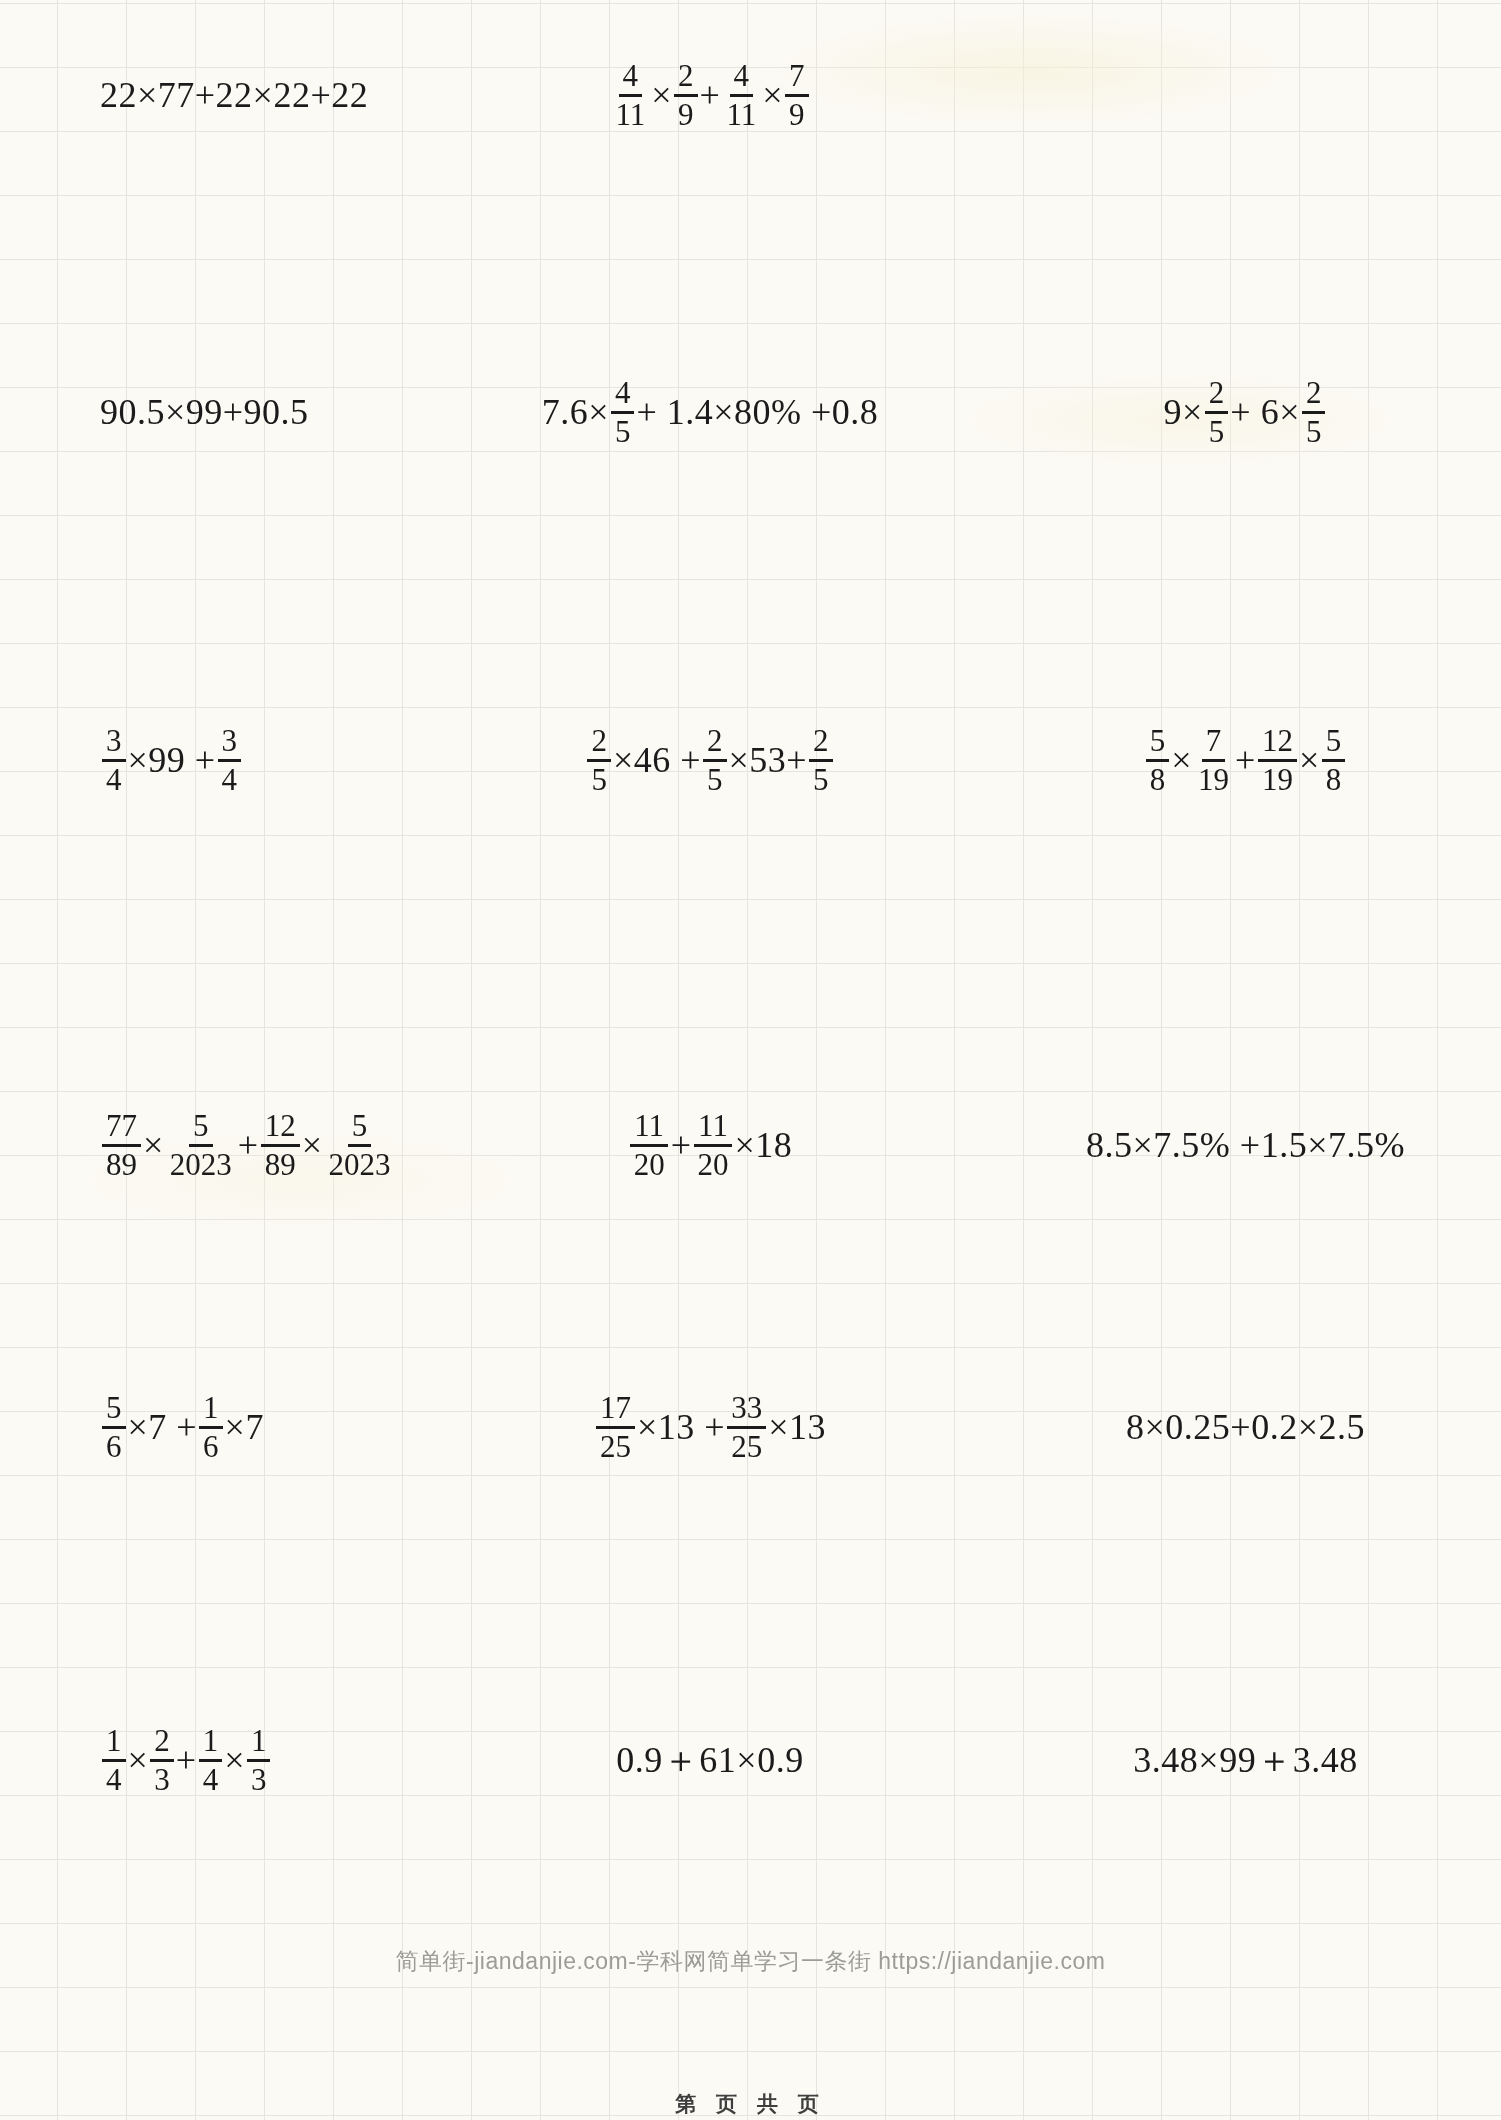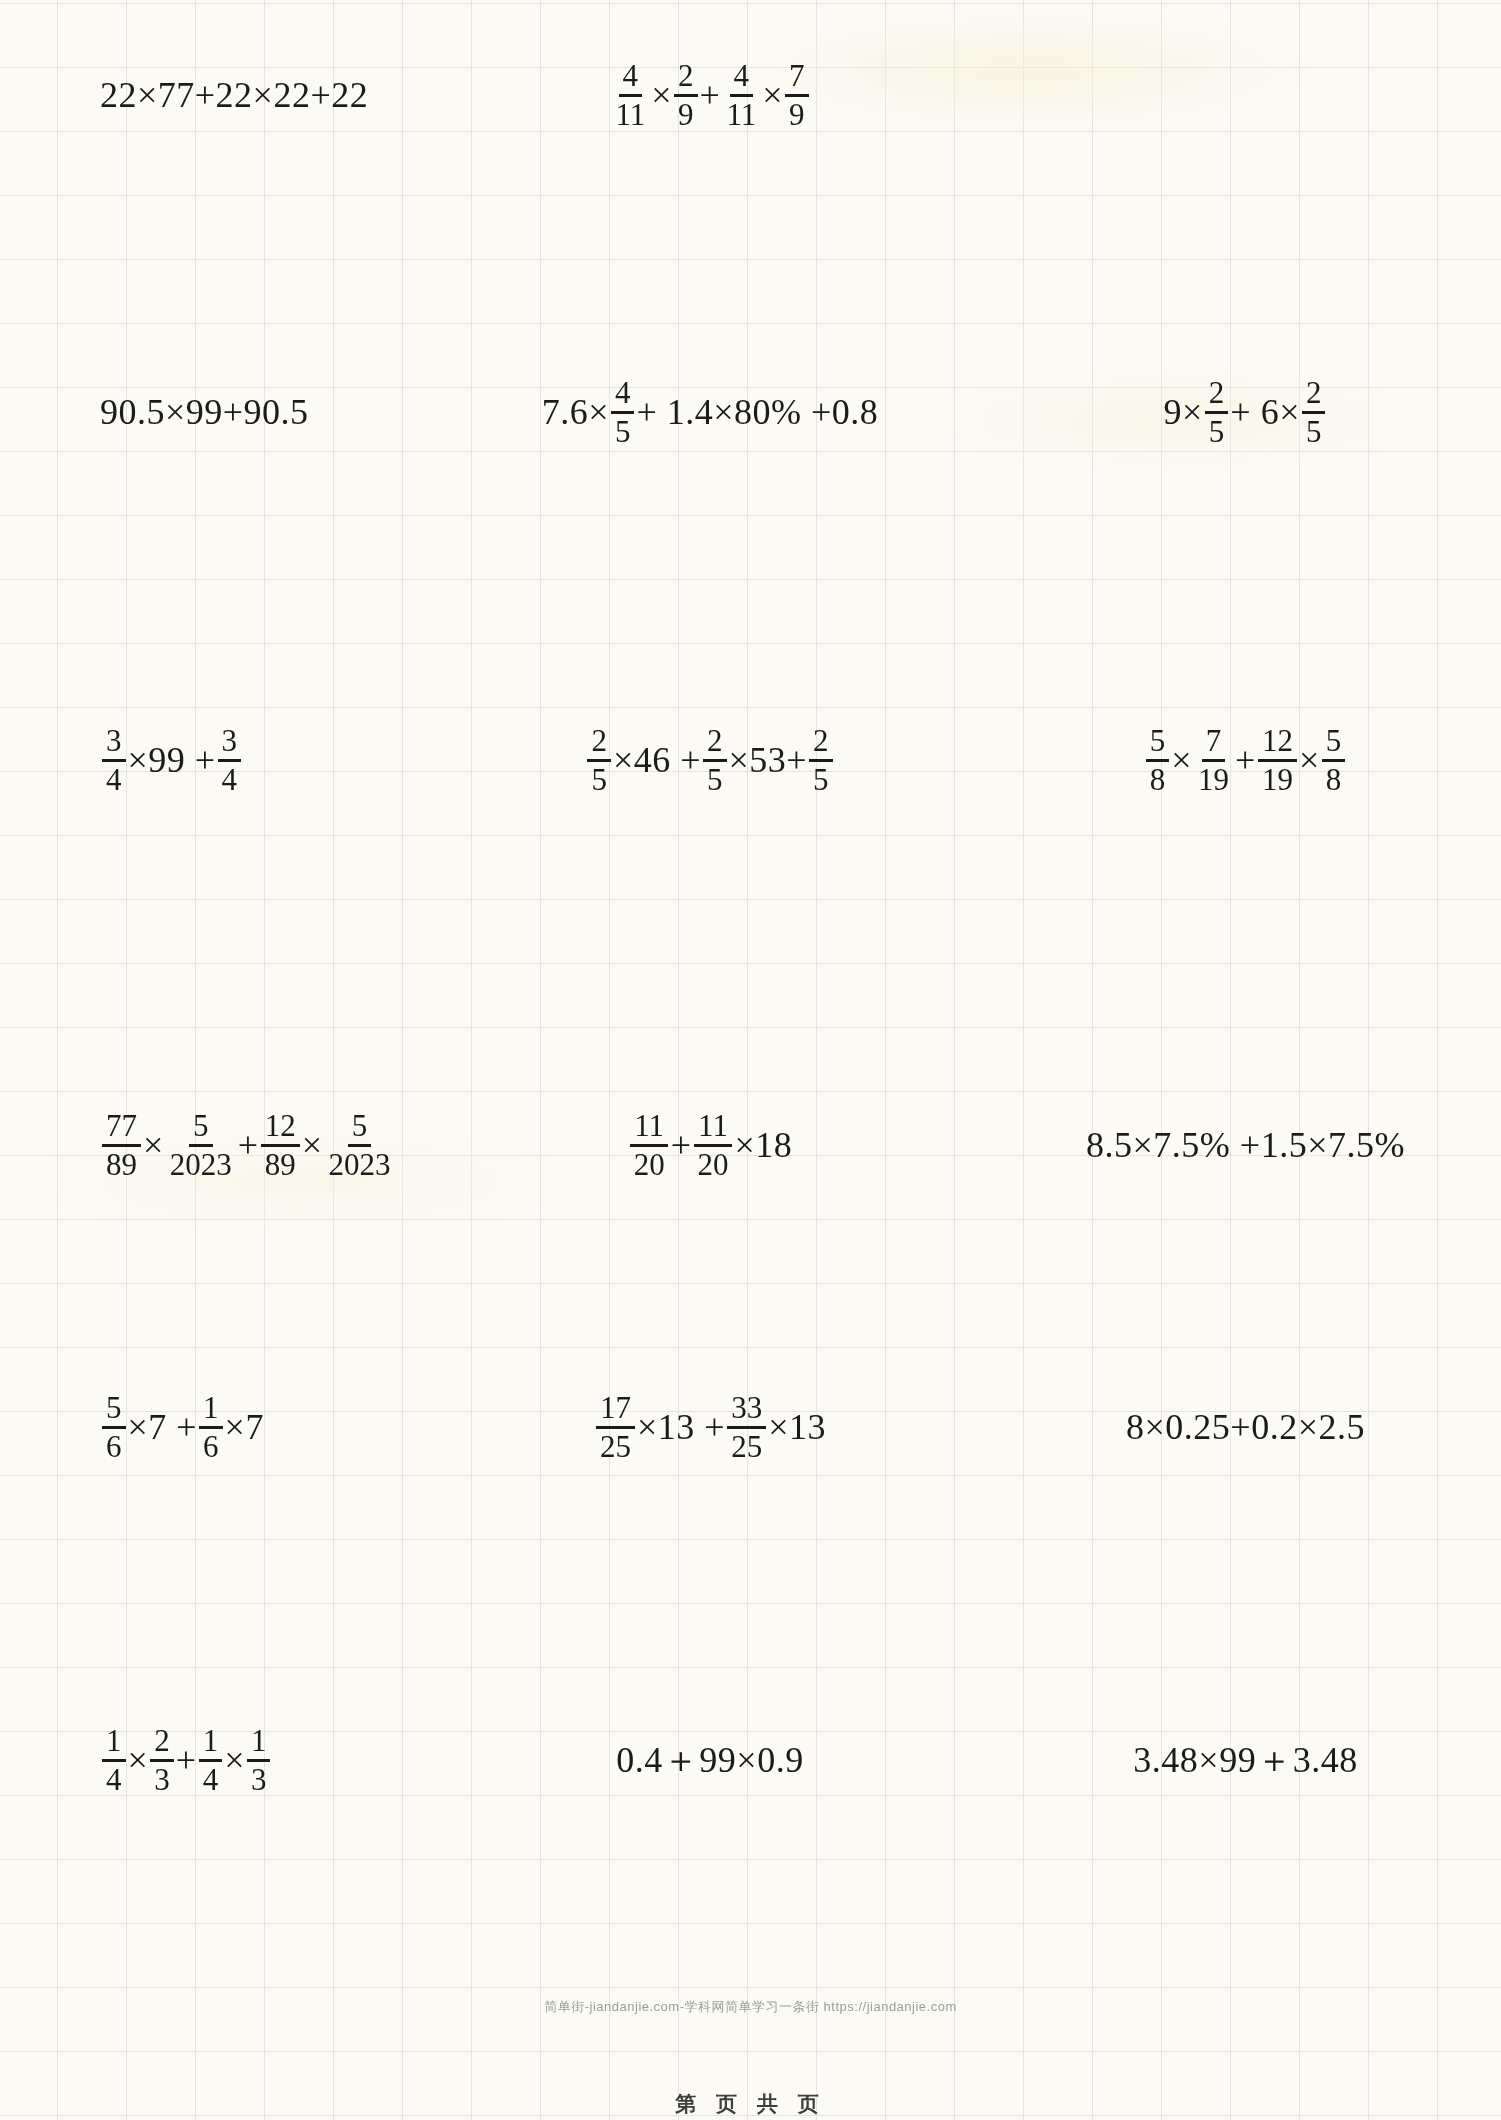--- a/index.html
+++ b/index.html
@@ -66,22 +66,22 @@
     padding:1px 4px 0 4px;
   }
   .footer{
     position:absolute;
     left:0;
     width:100%;
     text-align:center;
     font-family:"Liberation Sans", sans-serif;
   }
   .footer.watermark{
-    top:1998px;
-    font-size:13px;
+    top:1946px;
+    font-size:23px;
     color:#9d9d97;
     letter-spacing:0.5px;
   }
   .footer.pagenum{
     top:2090px;
     font-size:21px;
     font-weight:bold;
     color:#3e3e3e;
     letter-spacing:7px;
   }
@@ -275,21 +275,21 @@
             <span class="num">1</span>
             <span class="den">4</span>
           </span>
           <span class="txt">×</span>
           <span class="frac">
             <span class="num">1</span>
             <span class="den">3</span>
           </span>
         </div>
         <div class="cell c1">
-          <span class="txt">0.4＋99×0.9</span>
+          <span class="txt">0.9＋61×0.9</span>
         </div>
         <div class="cell c2">
           <span class="txt">3.48×99＋3.48</span>
         </div>
       </div>
     </div>
   <div class="footer watermark">简单街-jiandanjie.com-学科网简单学习一条街 https://jiandanjie.com</div>
   <div class="footer pagenum">第 页 共 页</div>
 </div>
 

